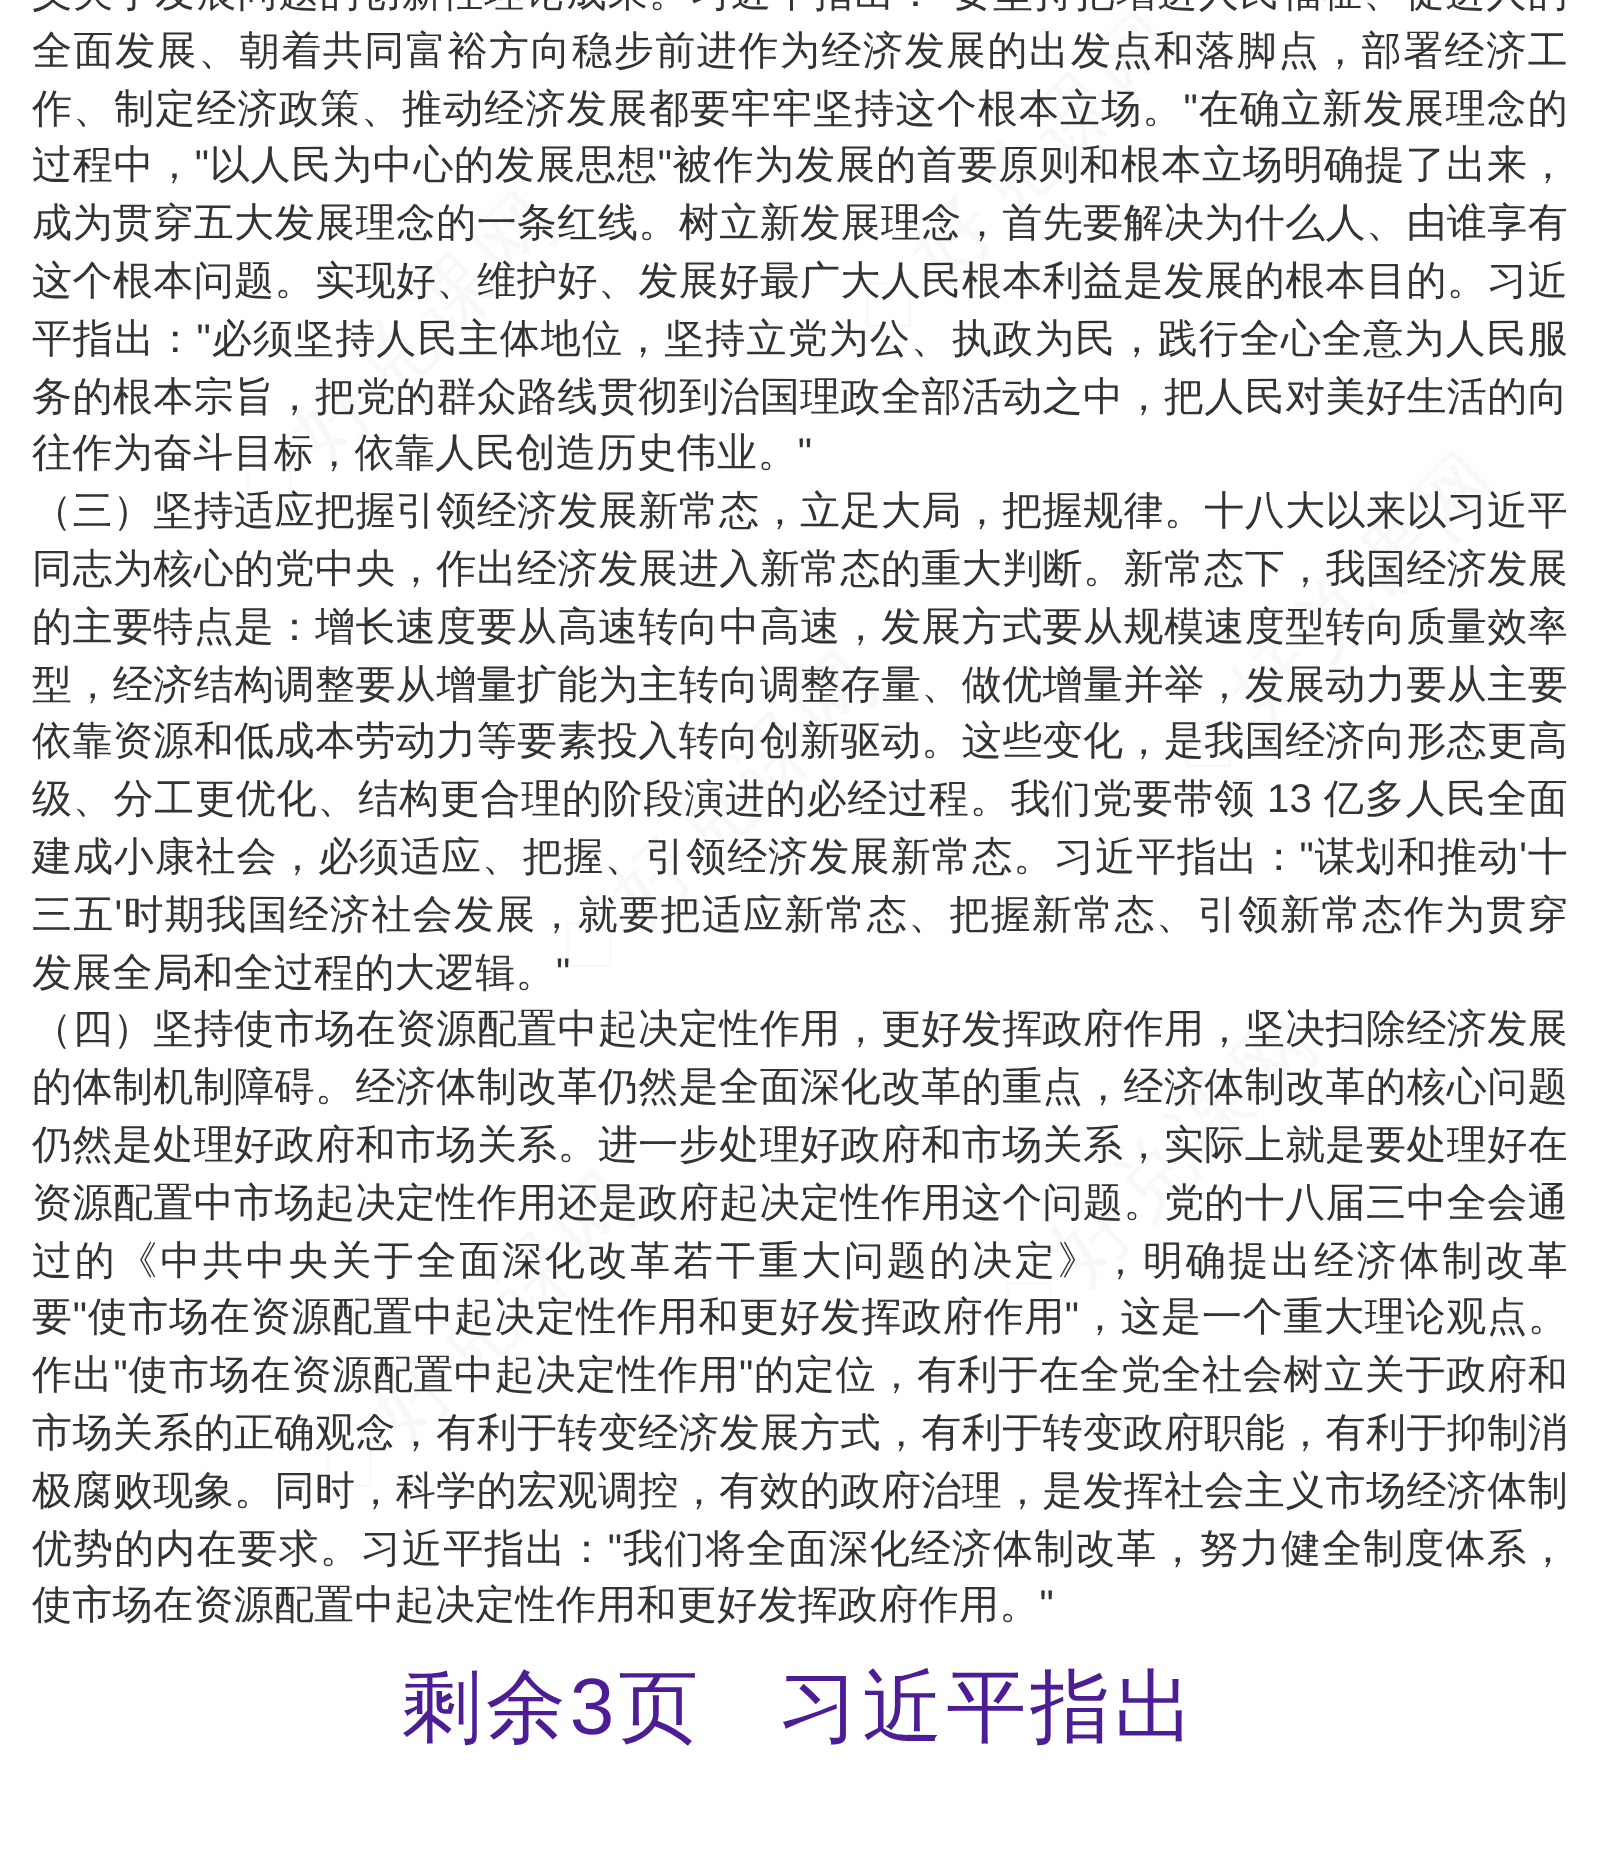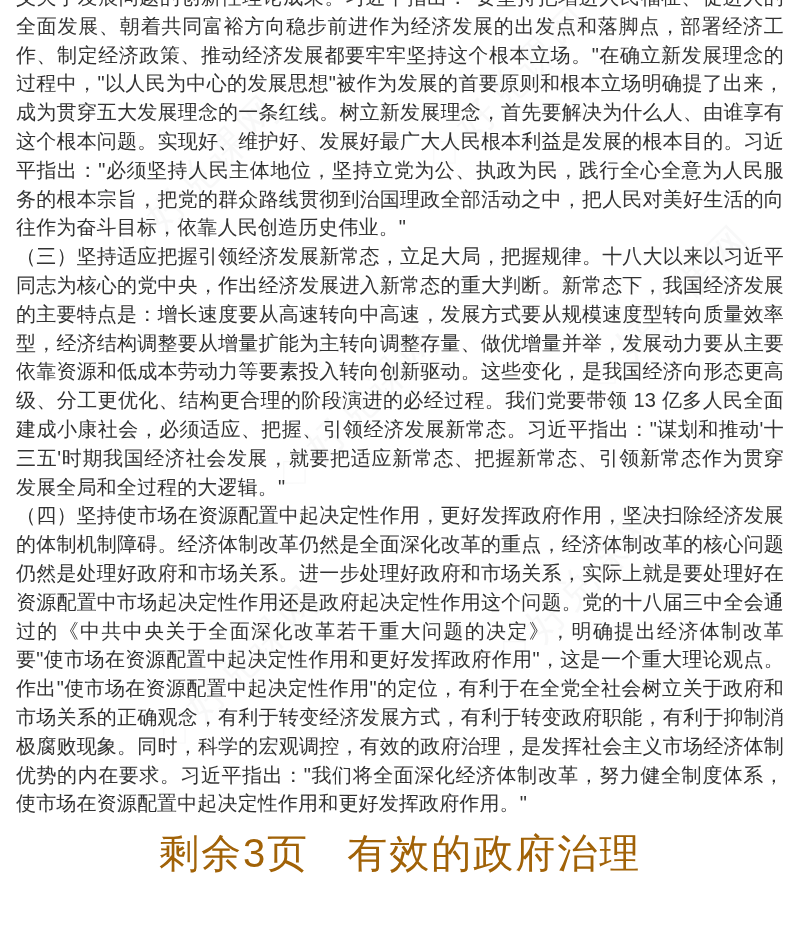--- a/index.html
+++ b/index.html
@@ -64,21 +64,21 @@
   
   .footer-notice {
     position: absolute;
     left: 0;
     top: 826px;
     width: 800px;
     display: flex;
     justify-content: center;
     align-items: baseline;
     gap: 38px;
-    color: #a16207;
+    color: #4c1d95;
     font-size: 40px;
     font-weight: 500;
     letter-spacing: 2px;
     z-index: 2;
   }
 </style>
 </head>
 <body>
 
 <div class="doc-page">
@@ -93,16 +93,16 @@
   </div>
 
   <div class="doc-text">
     <p>义关于发展问题的创新性理论成果。习近平指出："要坚持把增进人民福祉、促进人的全面发展、朝着共同富裕方向稳步前进作为经济发展的出发点和落脚点，部署经济工作、制定经济政策、推动经济发展都要牢牢坚持这个根本立场。"在确立新发展理念的过程中，"以人民为中心的发展思想"被作为发展的首要原则和根本立场明确提了出来，成为贯穿五大发展理念的一条红线。树立新发展理念，首先要解决为什么人、由谁享有这个根本问题。实现好、维护好、发展好最广大人民根本利益是发展的根本目的。习近平指出："必须坚持人民主体地位，坚持立党为公、执政为民，践行全心全意为人民服务的根本宗旨，把党的群众路线贯彻到治国理政全部活动之中，把人民对美好生活的向往作为奋斗目标，依靠人民创造历史伟业。"</p>
     <p>（三）坚持适应把握引领经济发展新常态，立足大局，把握规律。十八大以来以习近平同志为核心的党中央，作出经济发展进入新常态的重大判断。新常态下，我国经济发展的主要特点是：增长速度要从高速转向中高速，发展方式要从规模速度型转向质量效率型，经济结构调整要从增量扩能为主转向调整存量、做优增量并举，发展动力要从主要依靠资源和低成本劳动力等要素投入转向创新驱动。这些变化，是我国经济向形态更高级、分工更优化、结构更合理的阶段演进的必经过程。我们党要带领 13 亿多人民全面建成小康社会，必须适应、把握、引领经济发展新常态。习近平指出："谋划和推动'十三五'时期我国经济社会发展，就要把适应新常态、把握新常态、引领新常态作为贯穿发展全局和全过程的大逻辑。"</p>
     <p>（四）坚持使市场在资源配置中起决定性作用，更好发挥政府作用，坚决扫除经济发展的体制机制障碍。经济体制改革仍然是全面深化改革的重点，经济体制改革的核心问题仍然是处理好政府和市场关系。进一步处理好政府和市场关系，实际上就是要处理好在资源配置中市场起决定性作用还是政府起决定性作用这个问题。党的十八届三中全会通过的《中共中央关于全面深化改革若干重大问题的决定》，明确提出经济体制改革要"使市场在资源配置中起决定性作用和更好发挥政府作用"，这是一个重大理论观点。作出"使市场在资源配置中起决定性作用"的定位，有利于在全党全社会树立关于政府和市场关系的正确观念，有利于转变经济发展方式，有利于转变政府职能，有利于抑制消极腐败现象。同时，科学的宏观调控，有效的政府治理，是发挥社会主义市场经济体制优势的内在要求。习近平指出："我们将全面深化经济体制改革，努力健全制度体系，使市场在资源配置中起决定性作用和更好发挥政府作用。"</p>
   </div>
 
   <div class="footer-notice">
     <span>剩余3页</span>
-    <span>有效的政府治理</span>
+    <span>习近平指出</span>
   </div>
 
 </div>
 
 </body></html>

